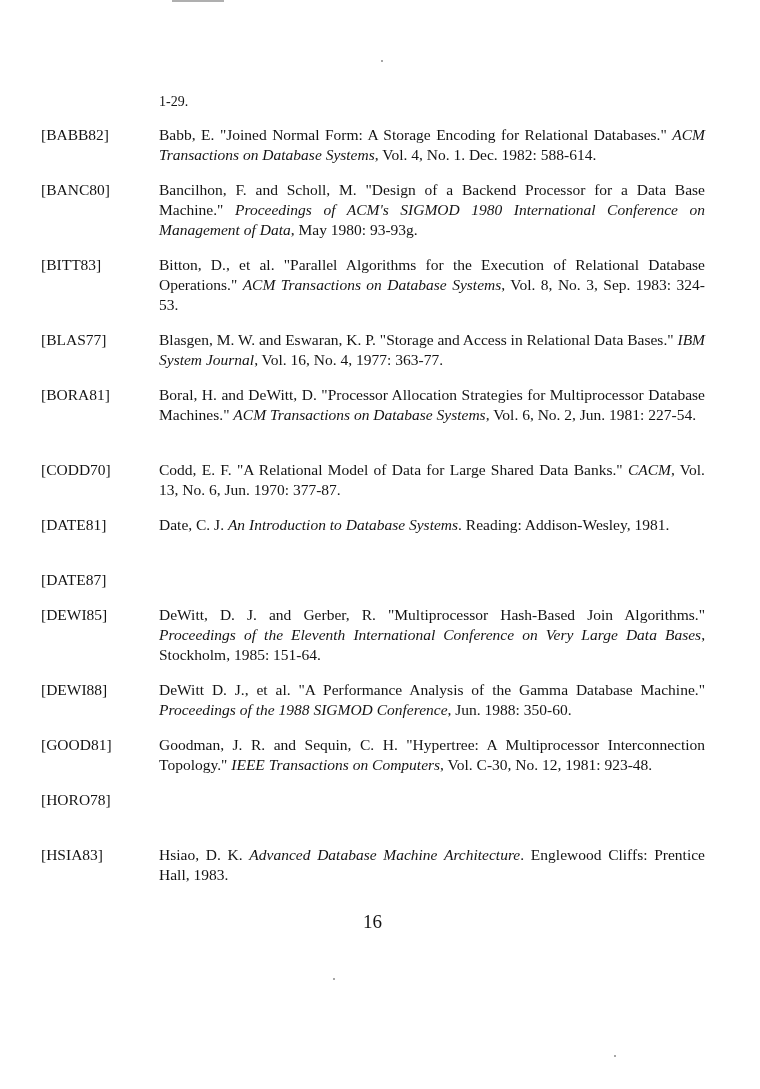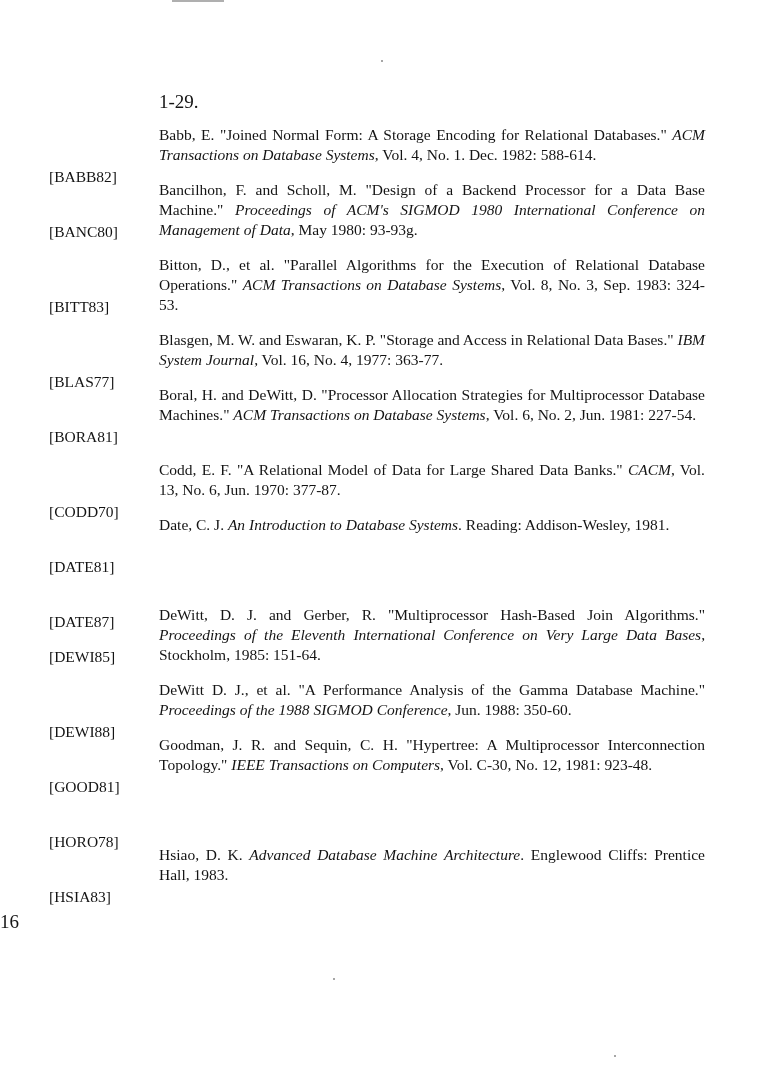--- a/index.html
+++ b/index.html
@@ -28,50 +28,49 @@
       position: absolute;
       width: 2px;
       height: 2px;
       background: #888;
       border-radius: 1px;
     }
     .continuation {
       position: absolute;
       left: 159px;
       top: 92px;
-      font-size: 19px;
+      font-size: 14px;
       line-height: 20px;
     }
     .ref {
       position: absolute;
       left: 33px;
       width: 672px;
       font-size: 15.5px;
       line-height: 20px;
     }
     .ref-key {
       position: absolute;
-      left: 16px;
+      left: 8px;
       top: 0;
       white-space: nowrap;
-      margin-top: 42px;
     }
     .ref-body {
       margin-left: 126px;
       text-align: justify;
     }
     .ref-body i {
       font-style: italic;
     }
     .page-number {
       position: absolute;
       left: 0;
       width: 745px;
       top: 911px;
-      text-align: left;
+      text-align: center;
       font-size: 19px;
     }
   </style>
 </head>
 <body>
 
 <div class="top-artifact"></div>
 <div class="speck" style="left:381px; top:60px;"></div>
 <div class="speck" style="left:333px; top:978px;"></div>
 <div class="speck" style="left:614px; top:1055px;"></div>

